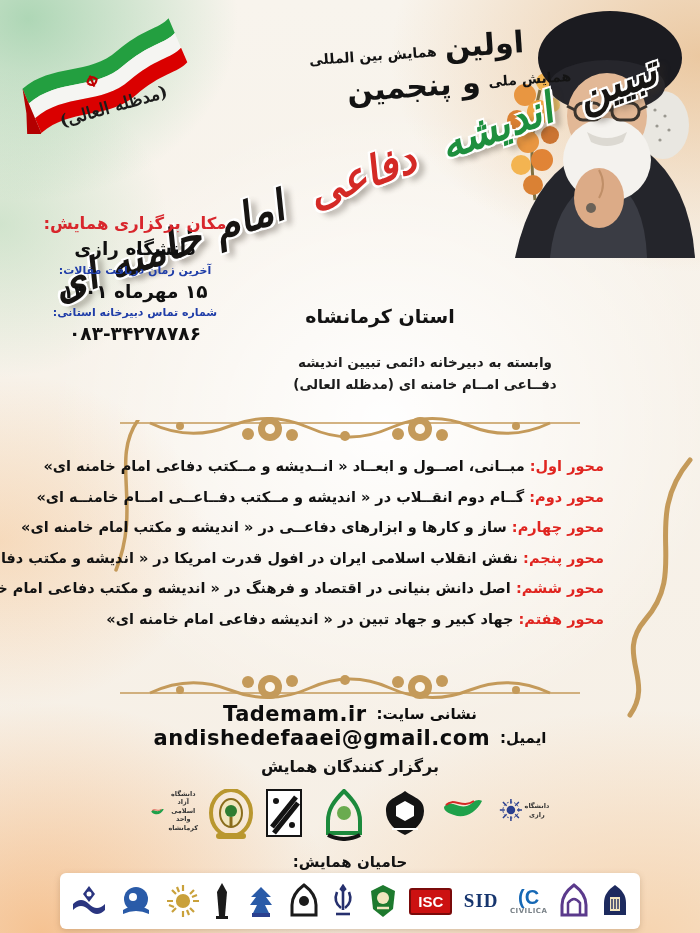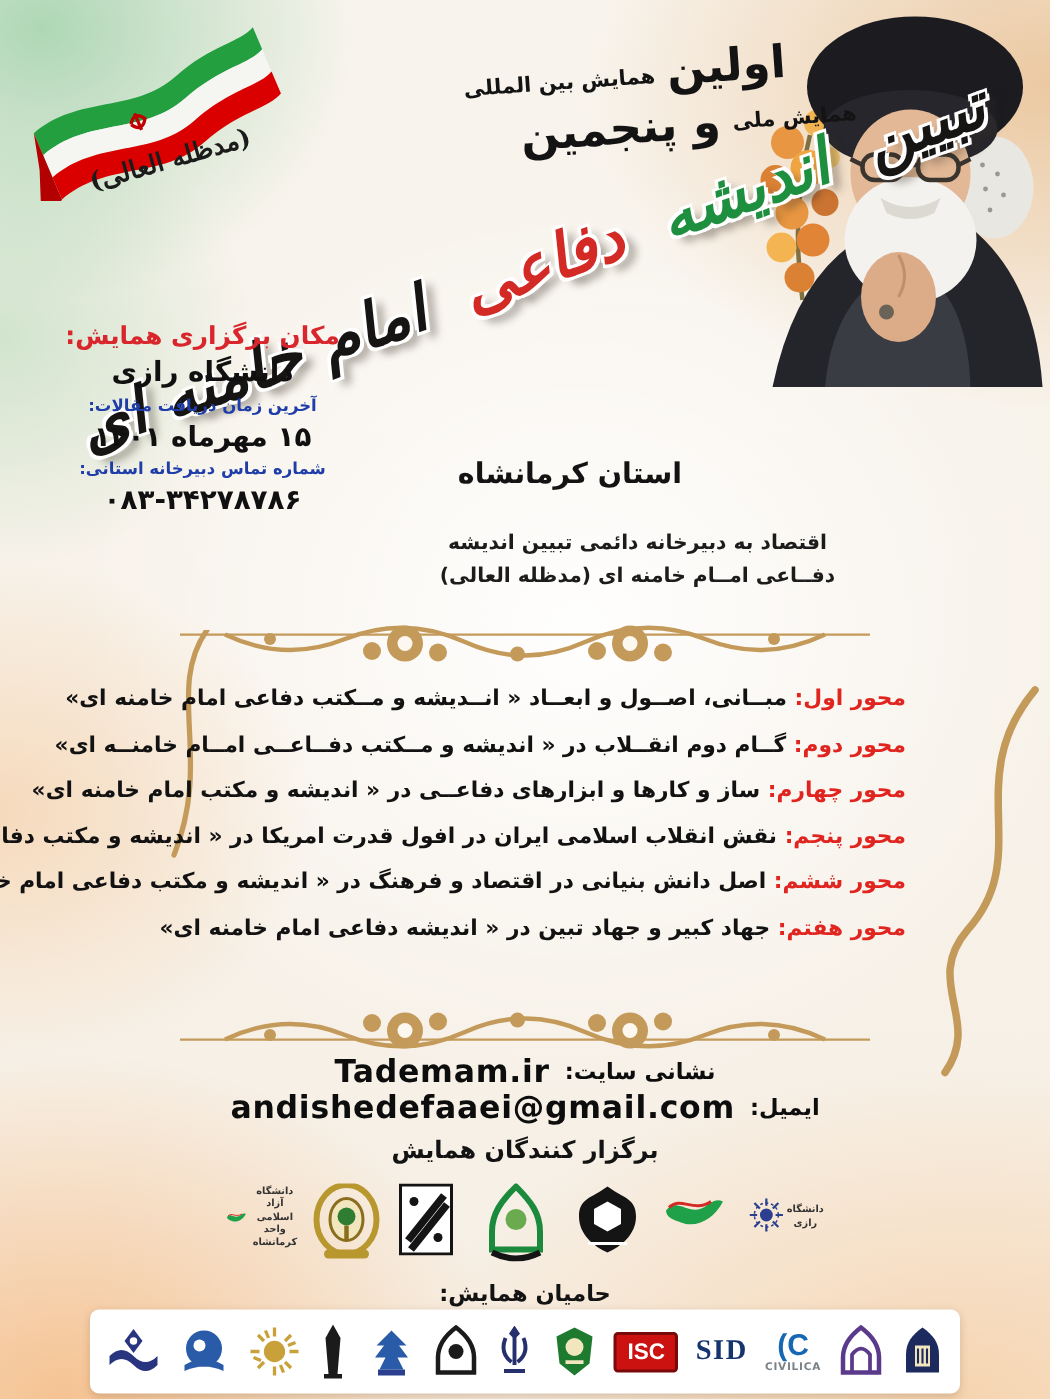--- a/index.html
+++ b/index.html
@@ -157,21 +157,21 @@
     <div class="lbl-red">مکان برگزاری همایش:</div>
     <div class="val">دانشگاه رازی</div>
     <div class="lbl-blue">آخرین زمان دریافت مقالات:</div>
     <div class="val">۱۵ مهرماه ۱۴۰۱</div>
     <div class="lbl-blue">شماره تماس دبیرخانه استانی:</div>
     <div class="val">۰۸۳-۳۴۲۷۸۷۸۶</div>
   </div>
 
   <div class="abs province rtl">استان کرمانشاه</div>
   <div class="abs affil rtl">
-    <div>اقتصاد به دبیرخانه دائمی تبیین اندیشه</div>
+    <div>وابسته به دبیرخانه دائمی تبیین اندیشه</div>
     <div>دفــاعی امــام خامنه ای (مدظله العالی)</div>
   </div>
 
   <div class="abs orn-top">
     <svg width="460" height="34" viewBox="0 0 460 34">
       <line x1="0" y1="9" x2="460" y2="9" stroke="#c49a5a" stroke-width="1.5"></line>
       <path d="M30,9 Q70,28 110,12 T 190,14 T 270,14 T 350,12 T 430,9" stroke="#c49a5a" stroke-width="3" fill="none"></path>
       <g fill="#c49a5a">
         <circle cx="150" cy="15" r="12"></circle>
           <circle cx="150" cy="15" r="5" fill="#fdf8ef"></circle>

